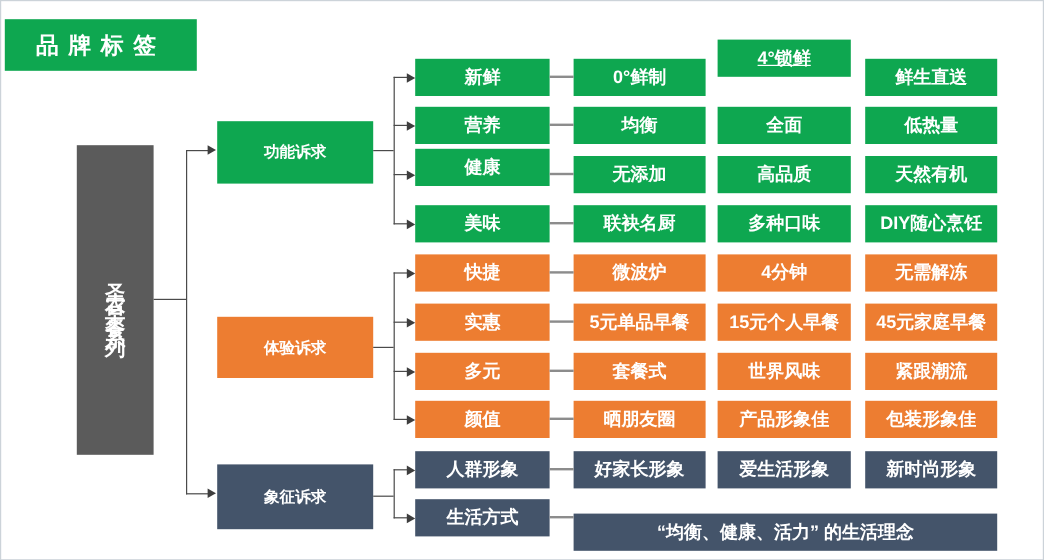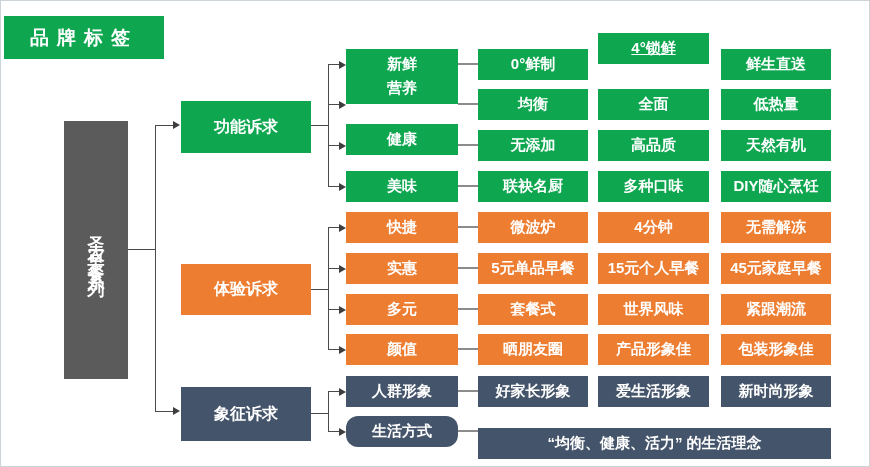--- a/index.html
+++ b/index.html
@@ -11,21 +11,21 @@
   .box{
     position:absolute;display:flex;align-items:center;justify-content:center;
     color:#ffffff;font-weight:bold;white-space:nowrap;box-sizing:border-box;
   }
   .green{background:#0ea750;}
   .orange{background:#ed7d31;}
   .slate{background:#44546a;}
   .badge{left:3px;top:15px;width:160px;height:43px;font-size:19px;letter-spacing:8px;padding-left:0;}
   .root{left:63px;top:120px;width:64px;height:258px;background:#5b5b5b;}
   .vtext{writing-mode:vertical-rl;text-orientation:upright;letter-spacing:9px;font-size:17px;font-weight:bold;color:#fff;}
-  .branch{left:180px;width:130px;font-size:16px;}
+  .branch{left:180px;width:130px;font-size:13px;}
   .leaf{height:31px;font-size:15px;}
   .colB{left:345px;width:112px;}
   .colC{left:477px;width:110px;}
   .colD{left:597px;width:111px;}
   .colE{left:720px;width:110px;}
   .colWide{left:477px;width:353px;font-size:15px;}
   .hline,.vline{position:absolute;background:#4a4a4a;}
   .hline{height:1px;}
   .vline{width:1px;}
   .blink{position:absolute;height:2px;background:#8c8c8c;left:457px;width:20px;}
@@ -64,21 +64,21 @@
   <div class="box green leaf colC" style="top:48px;">
       <span>0°鲜制</span>
     </div>
   <div class="box green leaf colD" style="top:32px;text-decoration:underline;">
       <span>4°锁鲜</span>
     </div>
   <div class="box green leaf colE" style="top:48px;">
       <span>鲜生直送</span>
     </div>
 
-  <div class="box green leaf colB" style="top:72px;font-family:Liberation Mono, monospace;">
+  <div class="box green leaf colB" style="top:88px;font-family:Liberation Mono, monospace;">
       <span>营养</span>
     </div>
   <div class="box green leaf colC" style="top:88px;">
       <span>均衡</span>
     </div>
   <div class="box green leaf colD" style="top:88px;">
       <span>全面</span>
     </div>
   <div class="box green leaf colE" style="top:88px;">
       <span>低热量</span>
@@ -168,21 +168,21 @@
   <div class="box slate leaf colC" style="top:375px;">
       <span>好家长形象</span>
     </div>
   <div class="box slate leaf colD" style="top:375px;">
       <span>爱生活形象</span>
     </div>
   <div class="box slate leaf colE" style="top:375px;">
       <span>新时尚形象</span>
     </div>
 
-  <div class="box slate leaf colB" style="top:415px;border-radius:12px;">
+  <div class="box slate leaf colB" style="top:415px;">
       <span>生活方式</span>
     </div>
   <div class="box slate leaf colWide" style="top:427px;">
       <span>“均衡、健康、活力” 的生活理念</span>
     </div>
 
   <div class="hline" style="left:127px;top:248px;width:27px;"></div>
   <div class="vline" style="left:154px;top:124px;height:287px;"></div>
   <div class="hline" style="left:154px;top:124px;width:20px;"></div>
   <div class="arrow" style="left:172px;top:120px;"></div>

